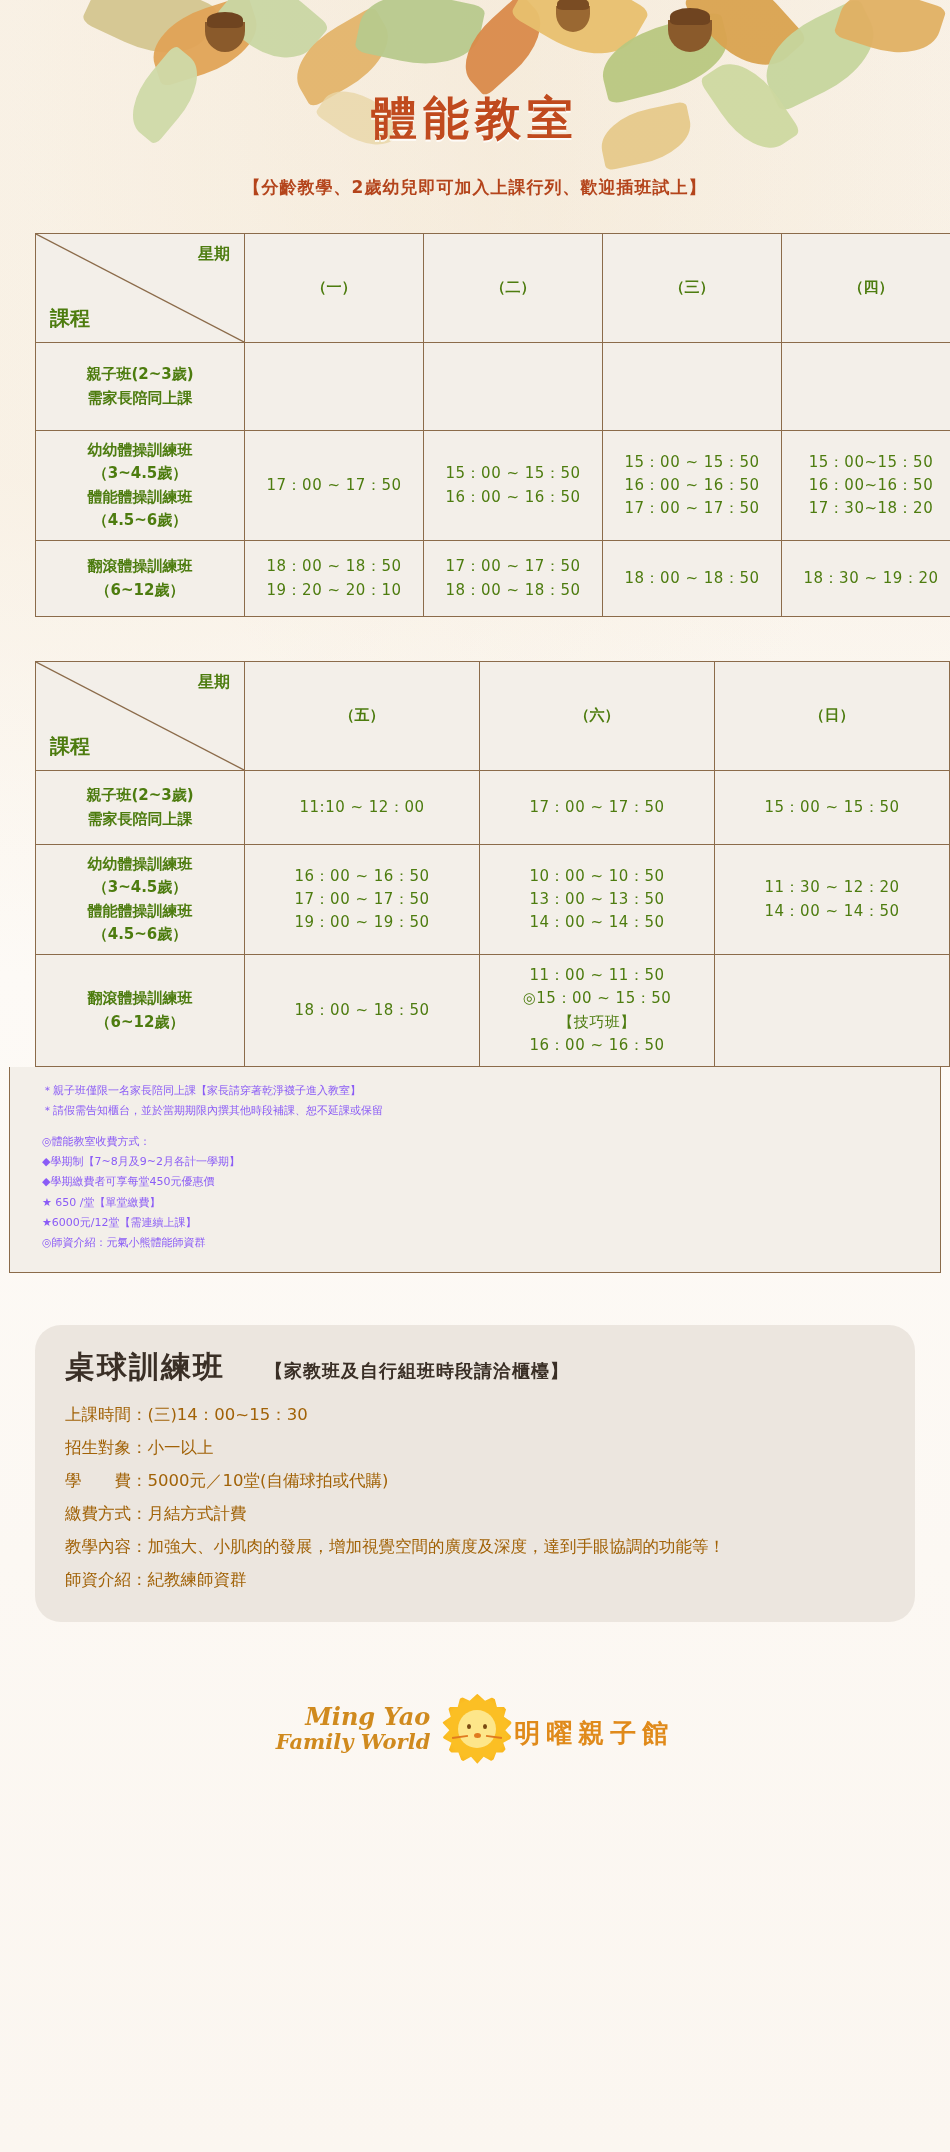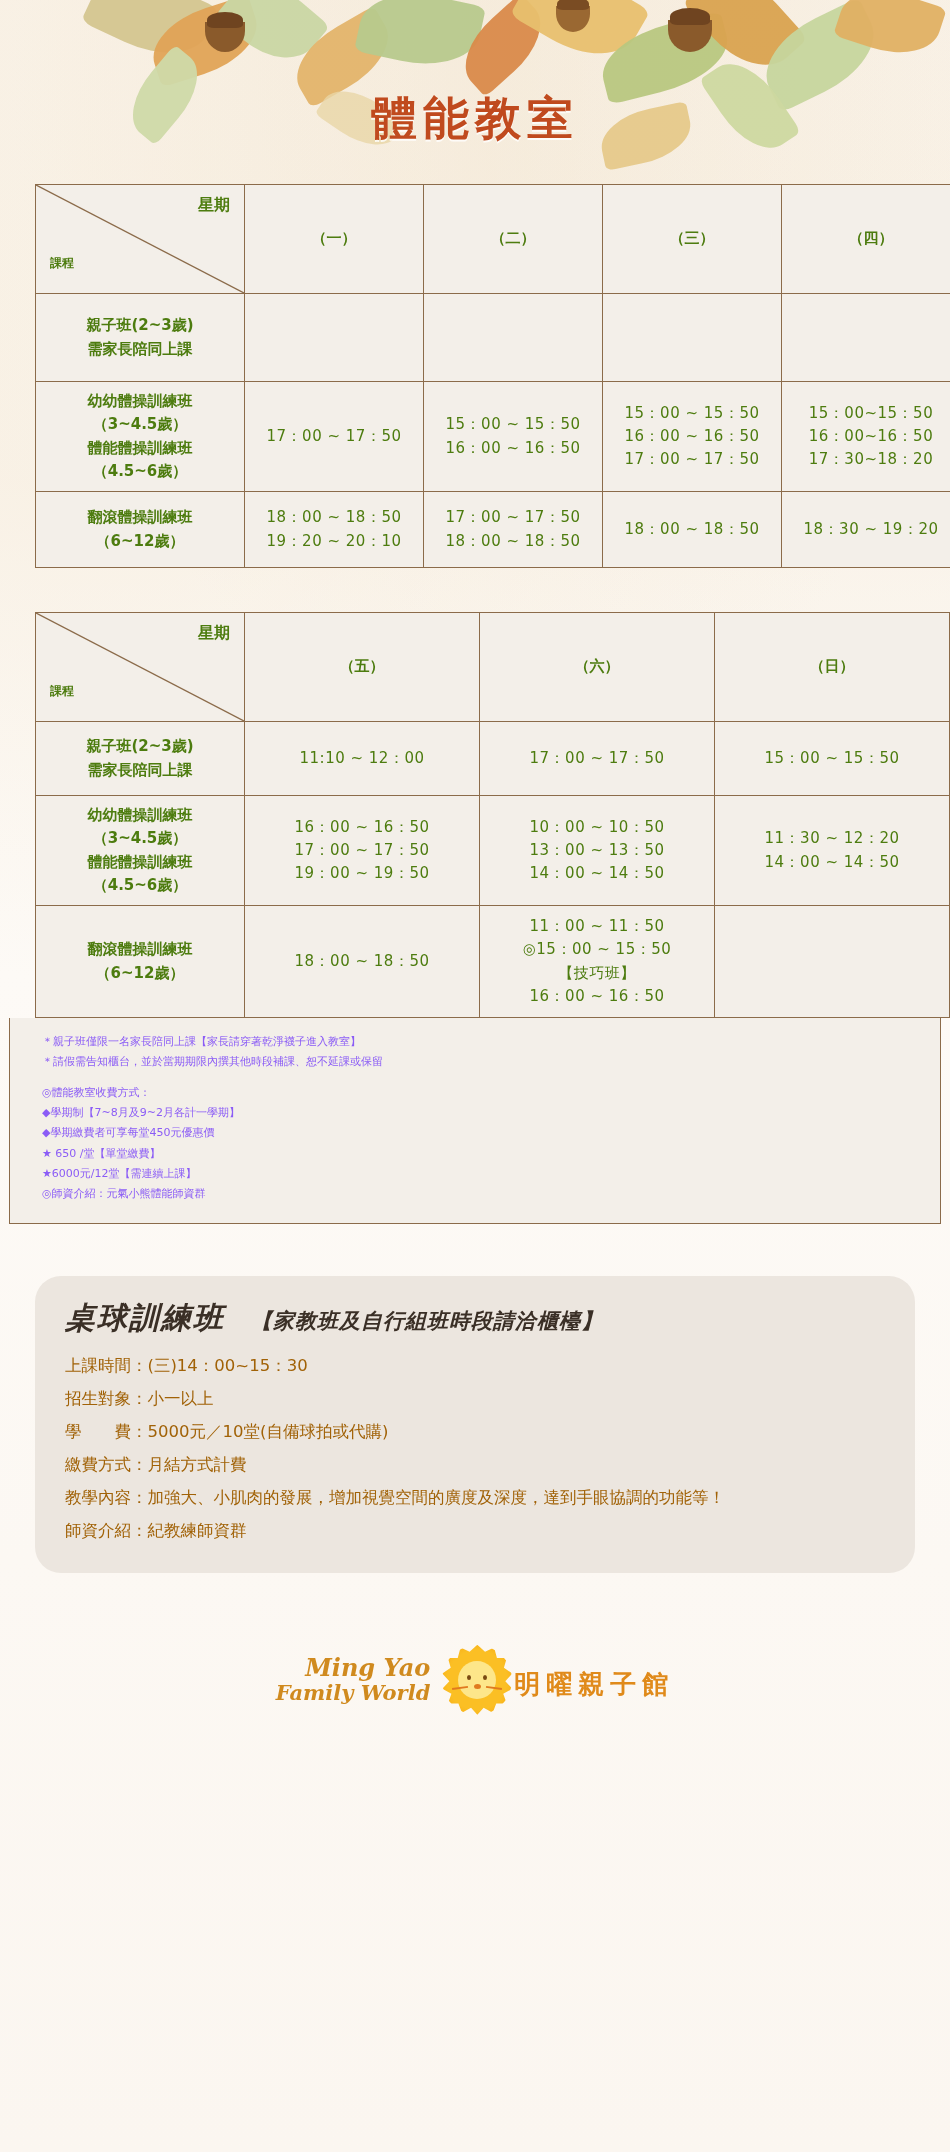--- a/index.html
+++ b/index.html
@@ -68,21 +68,21 @@
   td.corner{
     position:relative;
     width:200px;
     height:96px;
     padding:0;
   }
   td.corner .diag{
     position:absolute;left:0;top:0;width:100%;height:100%;
   }
   td.corner .wk{position:absolute;right:14px;top:8px;font-weight:bold;font-size:16px;}
-  td.corner .cs{position:absolute;left:14px;bottom:20px;font-weight:bold;font-size:12px;}
+  td.corner .cs{position:absolute;left:14px;bottom:8px;font-weight:bold;font-size:20px;}
   td.dayhead{font-size:17px;font-weight:bold;}
   td.course{
     text-align:left;
     padding-left:14px;
     font-weight:bold;
     font-size:15px;
     line-height:1.6;
     width:200px;
   }
   td.times{font-size:14.5px;letter-spacing:.5px;}
@@ -104,23 +104,23 @@
   .notes .sp{height:10px;}
 
   
   .tt{
     width:880px;margin:52px auto 0;
     background:#ece6df;
     border-radius:26px;
     padding:22px 30px 26px 30px;
     box-sizing:border-box;
   }
-  .tt-head{display:flex;align-items:baseline;gap:26px;margin-bottom:10px;font-style:italic;}
+  .tt-head{display:flex;align-items:baseline;gap:8px;margin-bottom:10px;}
   .tt-head .h1{font-size:30px;font-weight:bold;color:#3a2f26;letter-spacing:2px;}
-  .tt-head .h2{font-size:21px;font-weight:bold;color:#3a2f26;letter-spacing:1px;}
+  .tt-head .h2{font-size:18px;font-weight:bold;color:#3a2f26;letter-spacing:1px;margin-left:32px;}
   .tt-row{font-size:16.5px;line-height:2.0;color:#a16207;}
 
   
   .footer{
     width:950px;margin-top:70px;padding-bottom:40px;
     display:flex;align-items:center;justify-content:center;
   }
   .logo-line{display:flex;align-items:center;gap:10px;}
   .logo-text{
     font-family:"DejaVu Serif","Liberation Serif",serif;
@@ -170,20 +170,21 @@
       <div style="position:absolute;left:0;top:16px;width:44px;height:32px;border-radius:0 0 50% 50%/0 0 70% 70%;background:#8a5a2b;"></div>
       <div style="position:absolute;left:2px;top:4px;width:40px;height:17px;border-radius:50% 50% 20% 20%;background:#6f4420;"></div>
     </div>
     <div class="acorn" style="left:556px;top:-6px;width:34px;height:38px;">
       <div style="position:absolute;left:0;top:12px;width:34px;height:26px;border-radius:0 0 50% 50%/0 0 70% 70%;background:#9a6832;"></div>
       <div style="position:absolute;left:1px;top:3px;width:32px;height:13px;border-radius:50% 50% 20% 20%;background:#7a4c23;"></div>
     </div>
   </div>
 
   <div class="title">體能教室</div>
+  <div class="subtitle">【分齡教學、2歲幼兒即可加入上課行列、歡迎插班試上】</div>
 
   <div class="spacer"></div>
   <div class="tbl-wrap">
     <table class="sched t1">
       <tbody>
           <tr>
         <td class="corner">
           <svg class="diag" viewBox="0 0 200 96" preserveAspectRatio="none">
             <line x1="0" y1="0" x2="200" y2="96" stroke="#8b6b4a" stroke-width="1.2"></line>
           </svg>

